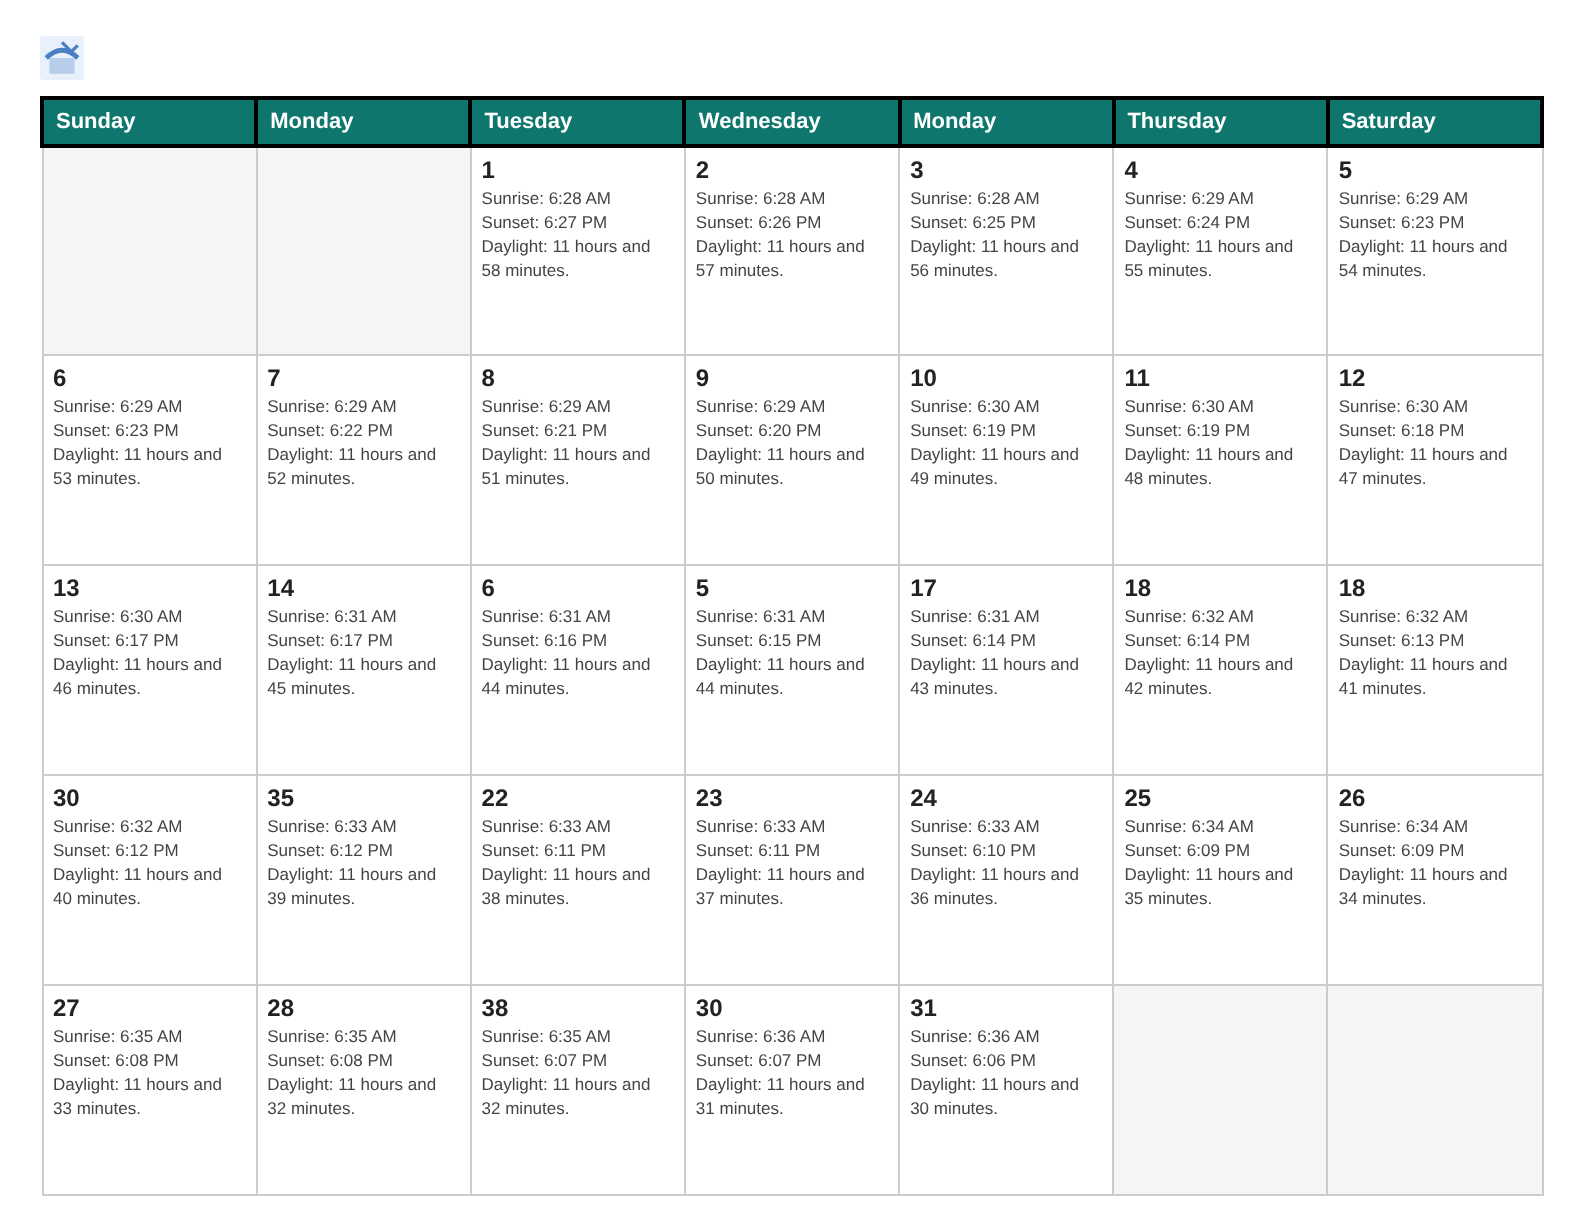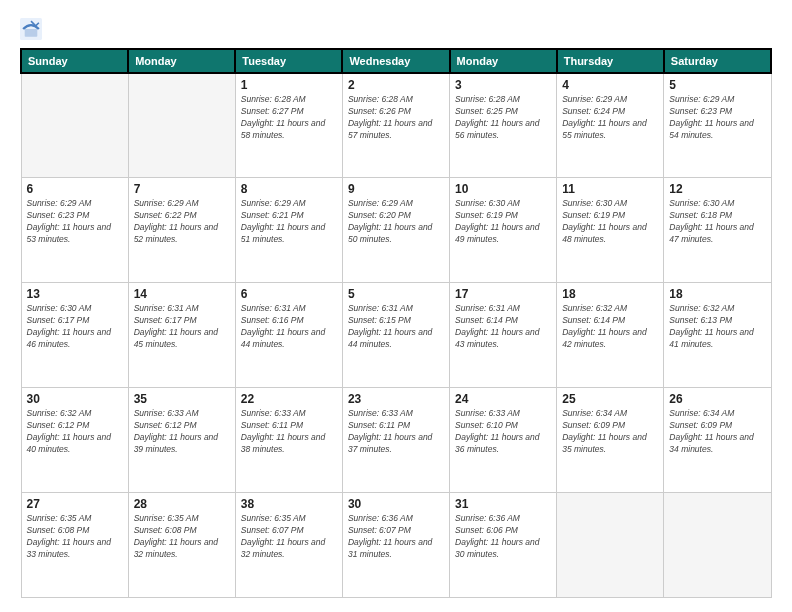--- a/index.html
+++ b/index.html
@@ -85,21 +85,20 @@
     .day-num {
       font-size: 12px;
       font-weight: bold;
       color: #222;
       margin-bottom: 2px;
     }
     .day-info {
       font-size: 8.5px;
       color: #444;
       line-height: 1.4;
-      font-style: italic;
     }
   </style>
 </head>
 <body>
 
 <div class="page">
   <div class="top-section">
     <div class="logo">
       <svg class="logo-icon" viewBox="0 0 28 28" xmlns="http://www.w3.org/2000/svg">
         <rect x="0" y="0" width="28" height="28" rx="2" fill="#e8f0fb"></rect>

